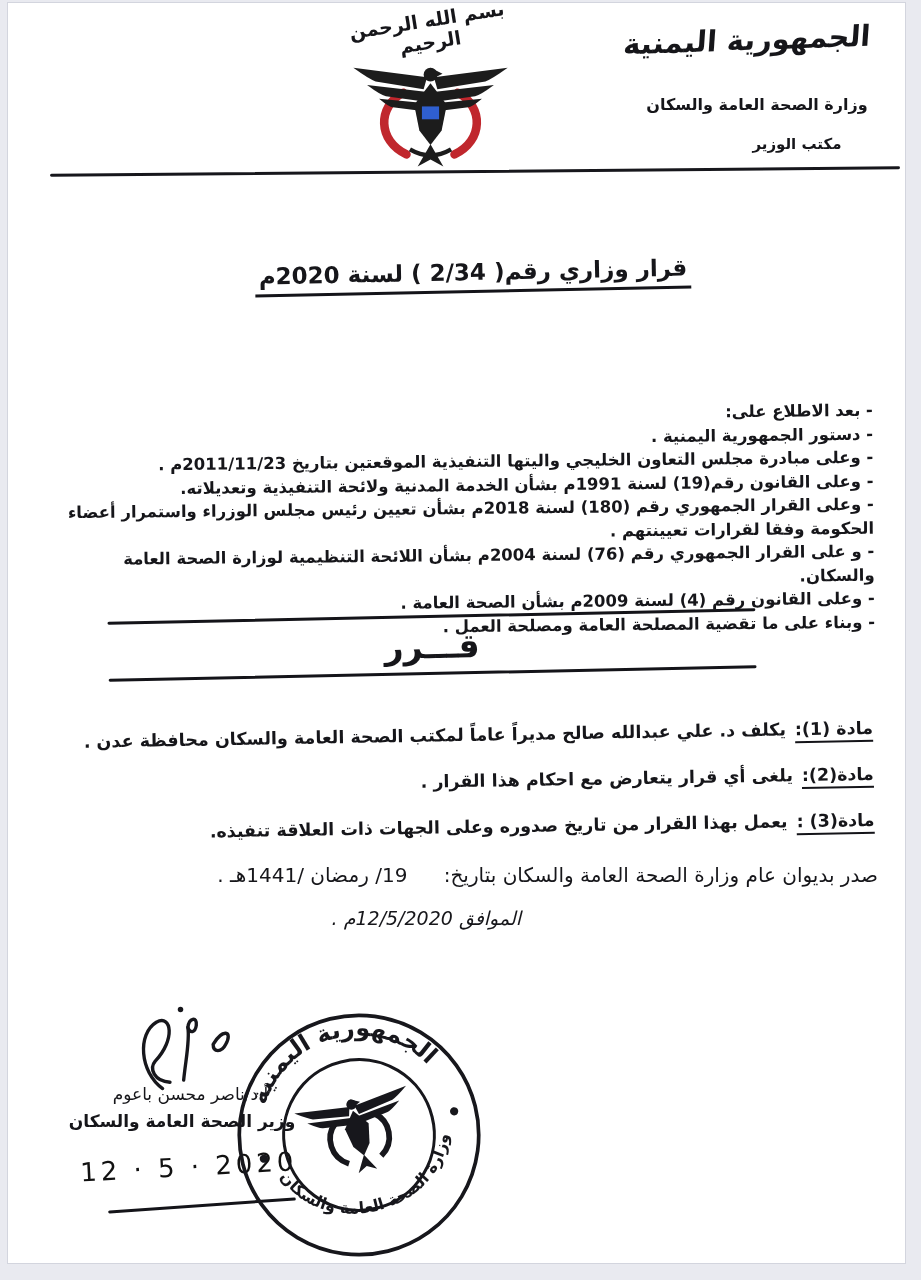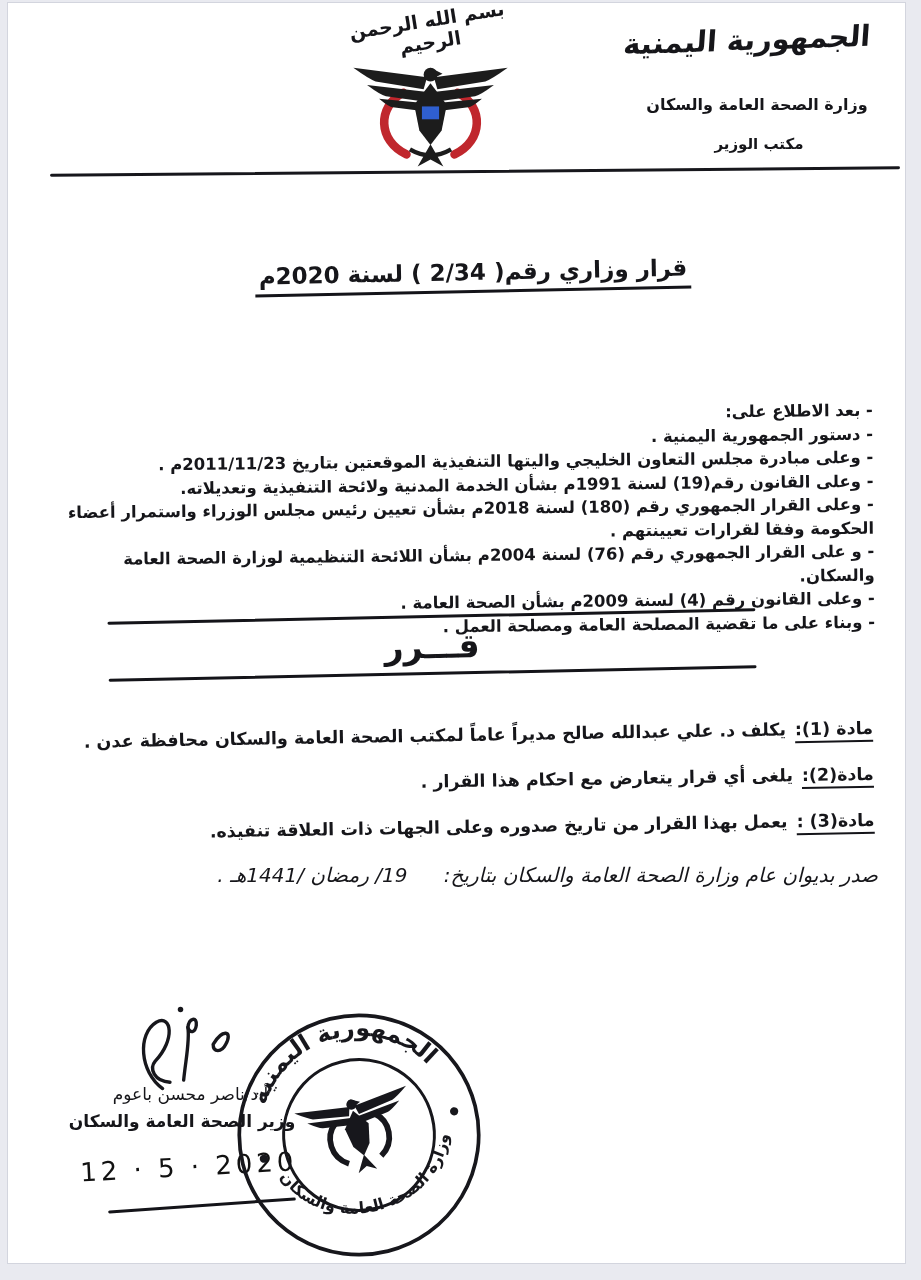--- a/index.html
+++ b/index.html
@@ -9,21 +9,21 @@
         box-shadow:0 0 0 1px #d3d5de;}
   .abs{position:absolute;}
   .ar{direction:rtl;unicode-bidi:plaintext;font-family:"DejaVu Sans",sans-serif;color:#16161a;}
 
   
   .bismillah{left:318px;top:6px;width:205px;font-size:19px;font-weight:bold;
              transform:rotate(-9deg);text-align:center;letter-spacing:1px;}
   .republic{left:588px;top:20px;width:302px;font-size:29px;font-weight:bold;
             transform:rotate(-2deg) skewX(-6deg);text-align:center;}
   .ministry{left:608px;top:92px;width:282px;font-size:16px;font-weight:bold;text-align:center;}
-  .office{left:676px;top:132px;width:150px;font-size:15px;font-weight:bold;text-align:center;}
+  .office{left:714px;top:132px;width:150px;font-size:15px;font-weight:bold;text-align:center;}
   .hrule{left:42px;top:167px;width:850px;height:2.5px;background:#17171c;
          transform:rotate(-0.5deg);border-radius:2px;}
 
   
   .title-wrap{left:228px;top:256px;width:474px;text-align:center;transform:rotate(-1.2deg);}
   .title-text{display:inline-block;font-size:23px;font-weight:bold;
               border-bottom:3px solid #141419;padding:0 4px 5px 4px;}
 
   
   .issuer{left:498px;top:348px;width:376px;font-size:19px;font-weight:bold;}
@@ -39,21 +39,21 @@
   .rule2{height:3px;background:#141419;border-radius:2px;}
   .decided-word{text-align:center;font-size:33px;font-weight:bold;padding:9px 0 6px 0;}
 
   
   .articles{left:46px;top:720px;width:820px;font-size:17.5px;font-weight:bold;
             line-height:25px;transform:rotate(-1deg);}
   .articles .art{margin-bottom:21px;}
   .art-label{border-bottom:2.5px solid #141419;padding-bottom:2px;margin-left:9px;}
 
   
-  .issued1{left:128px;top:860px;width:742px;font-size:20px;font-style:italic;}
+  .issued1{left:128px;top:860px;width:742px;font-size:20px;}
   .issued1 .hijri{margin-right:30px;}
   .issued2{left:213px;top:904px;width:300px;font-size:19px;font-style:italic;}
 
   
   .sig-name{left:55px;top:1081px;width:255px;font-size:17px;font-weight:normal;text-align:center;}
   .sig-title{left:33px;top:1108px;width:282px;font-size:17px;font-weight:bold;text-align:center;}
   .hw-date{left:72px;top:1148px;width:250px;font-size:26px;letter-spacing:4px;
            direction:ltr;transform:rotate(-3deg);color:#111;}
   .hw-underline{left:100px;top:1201px;width:188px;height:3px;background:#141419;
                 transform:rotate(-4deg);border-radius:2px;}
@@ -135,20 +135,21 @@
       </div>
       <div class="art">
         <span class="art-label">مادة(3) :</span><span>يعمل بهذا القرار من تاريخ صدوره  وعلى الجهات ذات العلاقة تنفيذه.</span>
       </div>
     </div>
 
     <div class="abs ar issued1">
       <span>صدر بديوان عام وزارة الصحة العامة والسكان بتاريخ:</span>
       <span class="hijri">19/ رمضان /1441هـ .</span>
     </div>
+    <div class="abs ar issued2">الموافق 12/5/2020م .</div>
 
     <div class="abs" style="left:105px;top:995px;width:135px;height:100px;">
       <svg viewBox="0 0 110 95" width="135" height="100" aria-hidden="true">
         <g fill="none" stroke="#17171c" stroke-width="3.2" stroke-linecap="round">
           <path d="M38 86 C16 70 14 34 32 23 C47 15 50 40 31 60 C25 67 30 79 45 80"></path>
           <path d="M58 78 C60 58 64 40 62 28"></path>
           <path d="M62 28 C63 19 71 17 70 26 C69 33 64 34 62 28"></path>
           <path d="M86 44 C95 29 105 31 98 44 C94 52 86 52 86 44"></path>
         </g>
         <circle cx="55" cy="11" r="2.6" fill="#17171c"></circle>

